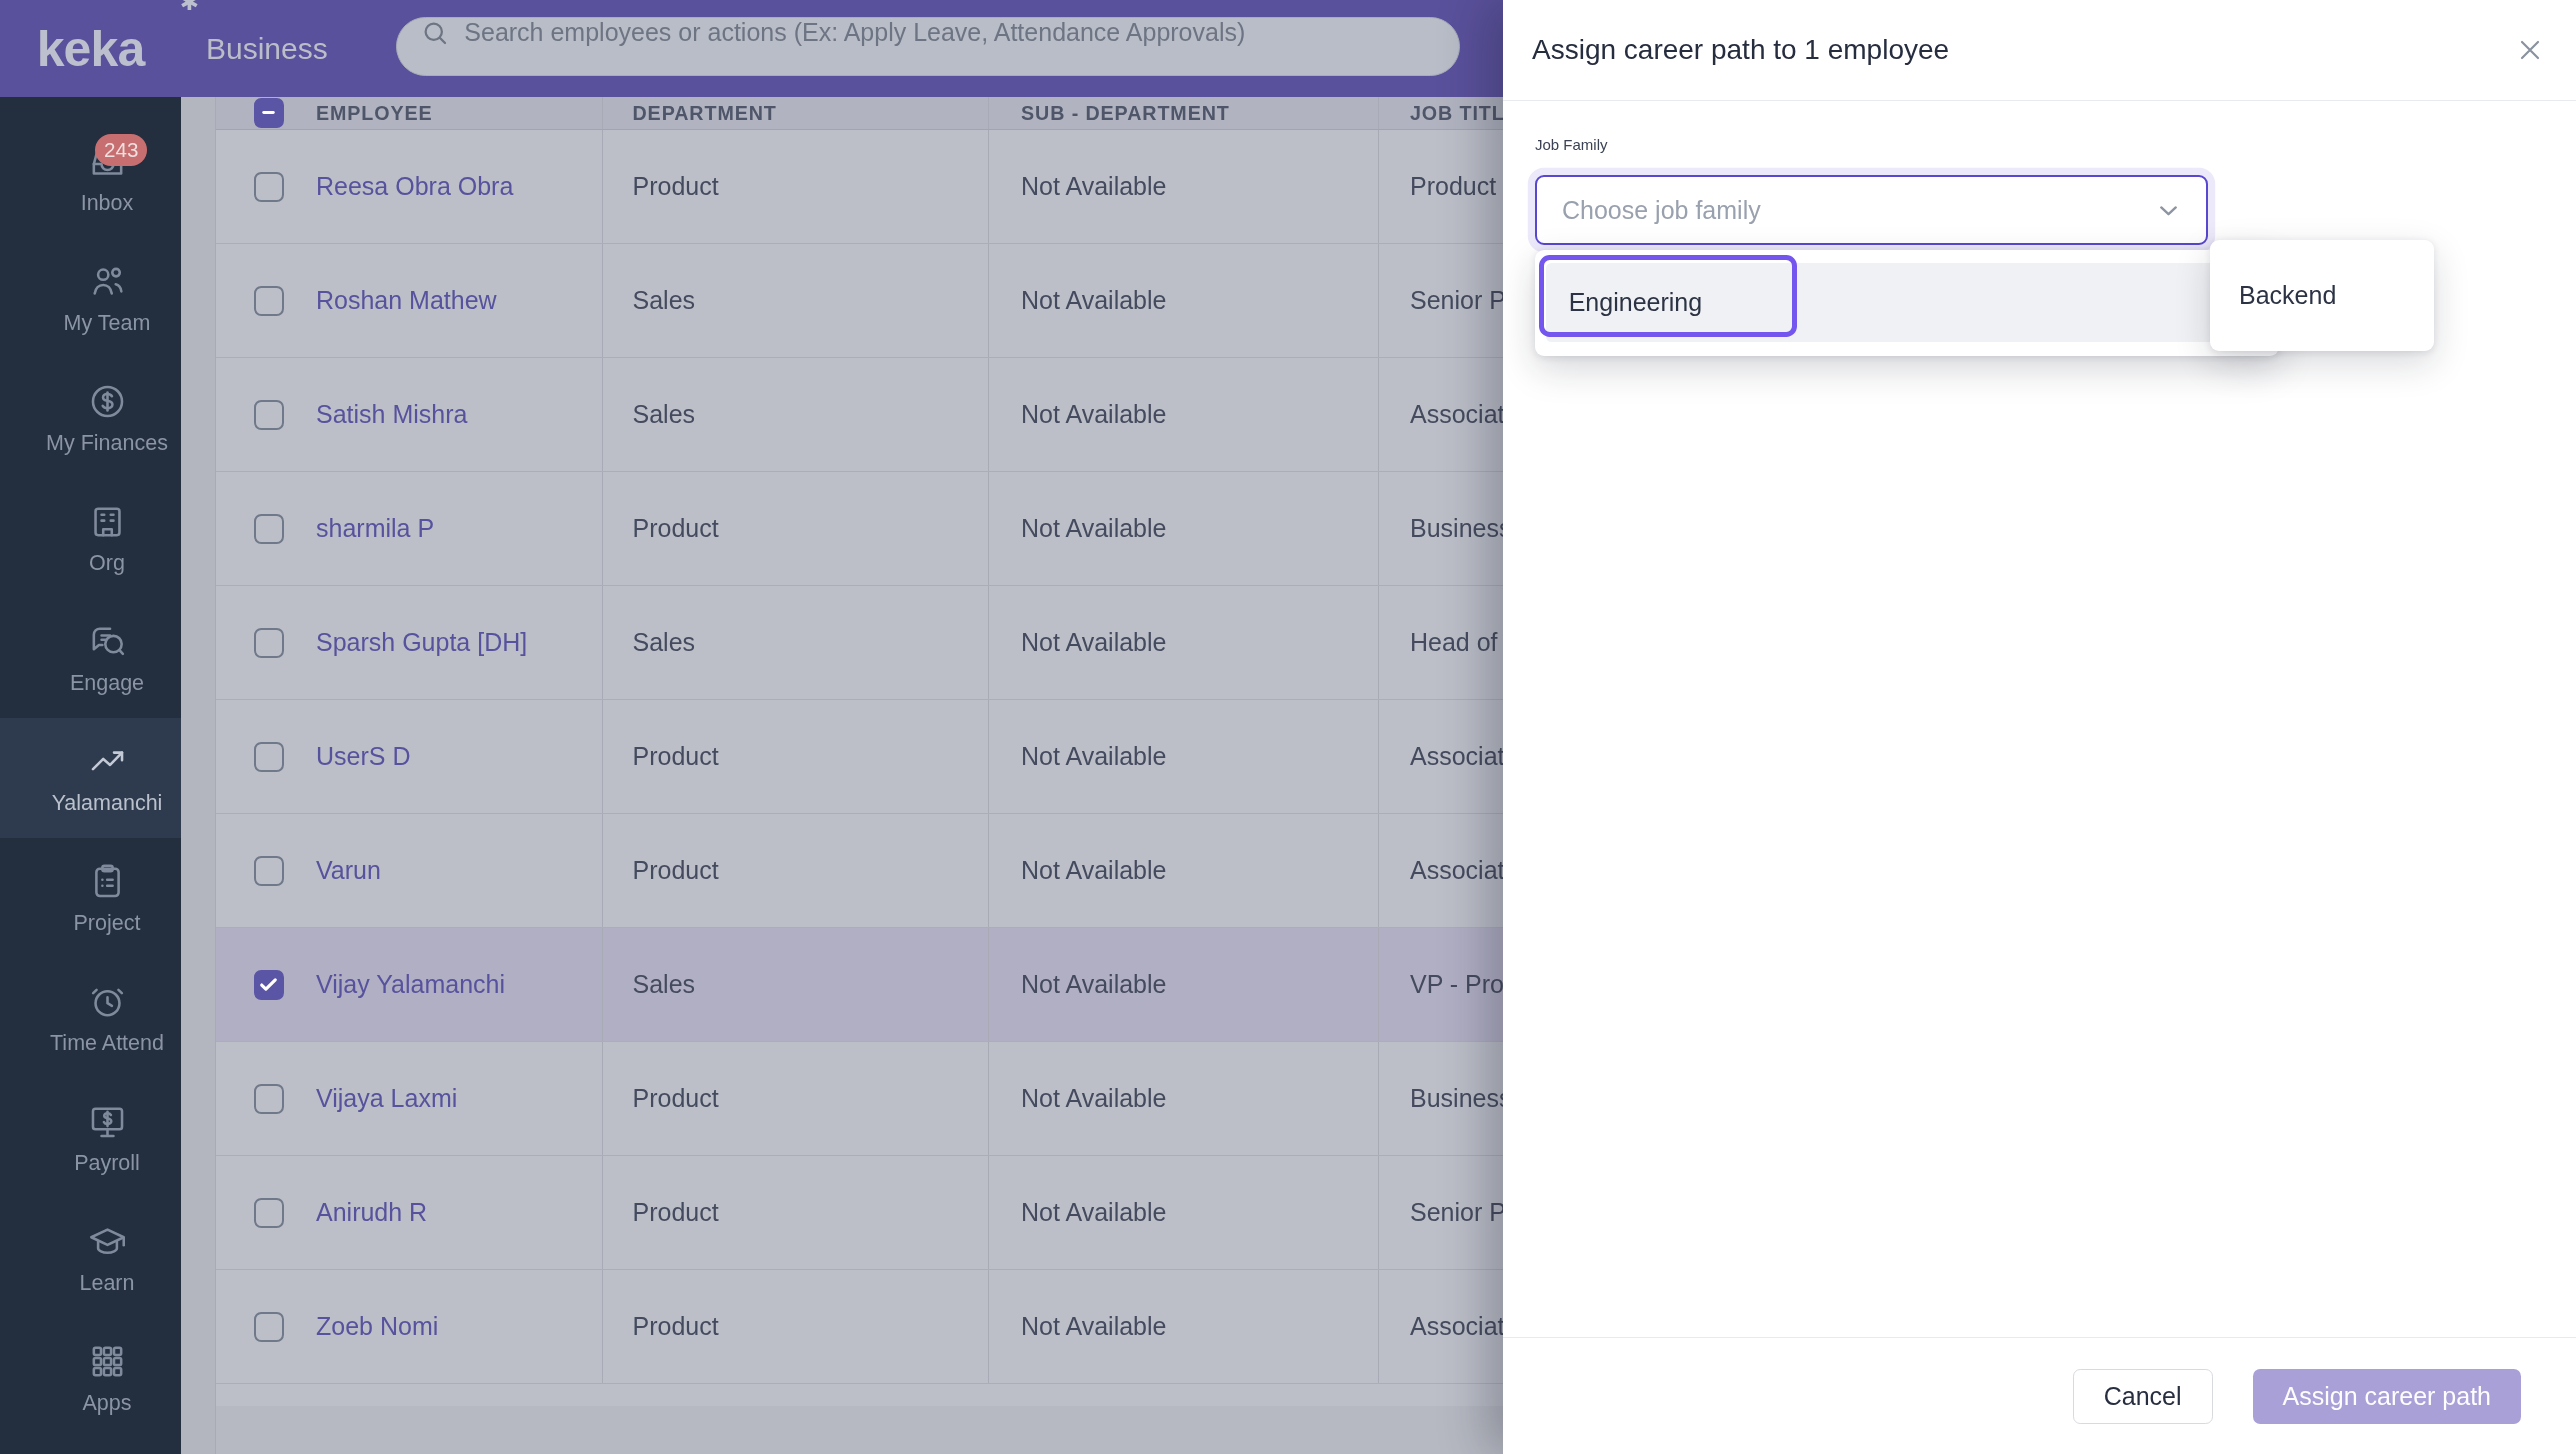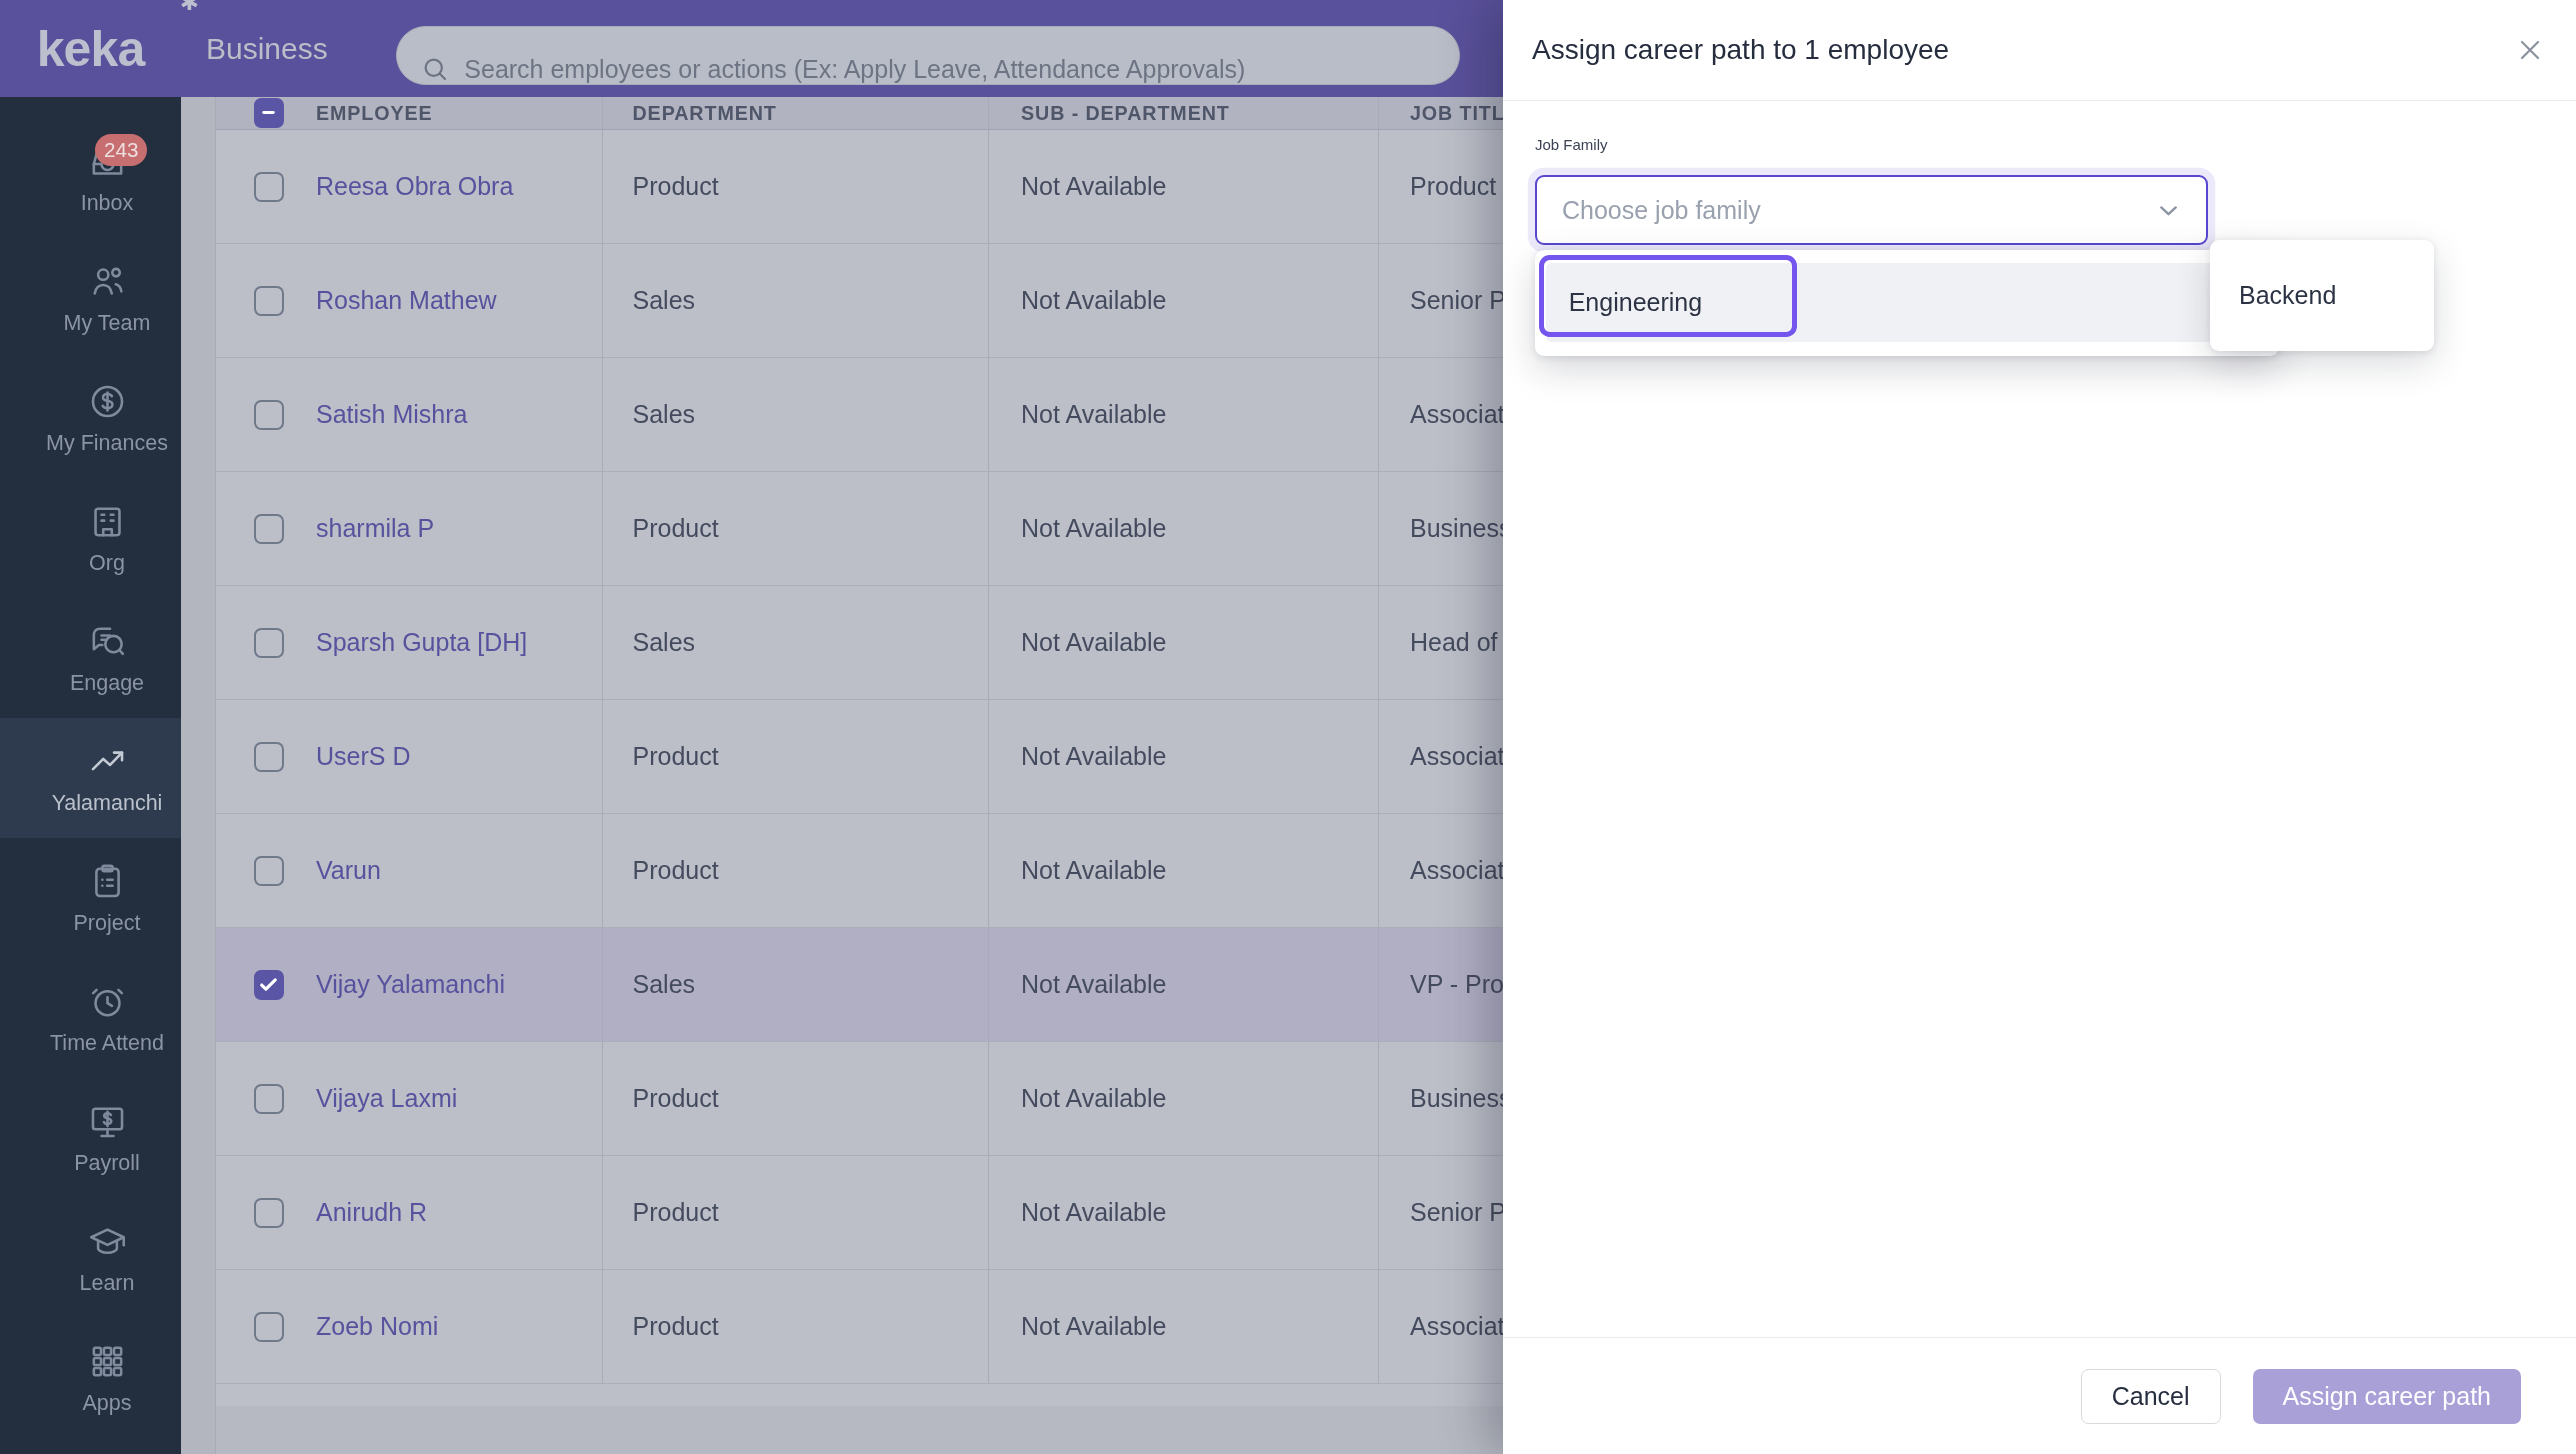--- a/index.html
+++ b/index.html
@@ -5,21 +5,21 @@
   * { margin:0; padding:0; box-sizing:border-box; }
   html,body { width:2576px; height:1454px; overflow:hidden; }
   body { font-family:"Liberation Sans", sans-serif; background:#b3b6bf; position:relative; }
 
   
   .topbar { position:absolute; left:0; top:0; width:1503px; height:97px; background:#5a519c; }
   .logo { position:absolute; left:0; top:0; width:181px; height:97px; display:flex; align-items:center; justify-content:center; }
   .logo-text { color:#bcbfcd; font-size:50px; font-weight:700; letter-spacing:-0.9px; position:relative; }
   .logo-star { position:absolute; right:-18px; top:-10.7px; font-size:23px; color:#bcbfcd; }
   .workspace { position:absolute; left:206px; top:0; height:97px; display:flex; align-items:center; color:#bbbec8; font-size:30px; }
-  .search-pill { position:absolute; left:396px; top:26px; width:1064px; height:59px; border-radius:29.5px; background:#b9bdc7; border:1.8px solid #a9adb9; display:flex; align-items:flex-end; padding-left:23px; gap:14.3px; }
+  .search-pill { position:absolute; left:396px; top:17px; width:1064px; height:59px; border-radius:29.5px; background:#b9bdc7; border:1.8px solid #a9adb9; display:flex; align-items:flex-start; padding-left:23px; gap:14.3px; }
   .search-pill svg { width:30px; height:30px; stroke:#6d7483; fill:none; stroke-width:1.8; stroke-linecap:round; }
   .search-ph { color:#6d7483; font-size:25px; }
 
   
   .sidebar { position:absolute; left:0; top:97px; width:214px; height:1358px; background:#232e3e; padding-top:21px; }
   .side-item { position:relative; height:120px; display:flex; flex-direction:column; align-items:center; justify-content:center; gap:9px; cursor:pointer; }
   .side-item.active { background:#2e3b4e; }
   .side-icon { width:41px; height:41px; display:block; }
   .side-icon svg { width:41px; height:41px; stroke:#7f8a9c; fill:none; stroke-width:1.5; stroke-linecap:round; stroke-linejoin:round; }
   .side-item.active .side-icon svg { stroke:#c3cad6; }
@@ -55,21 +55,21 @@
   .jf-label { position:absolute; left:32px; top:136px; font-size:15px; color:#3a4254; }
   .jf-select { position:absolute; left:32px; top:175px; width:673px; height:70px; background:#fff; border:2.7px solid #5847cf; border-radius:9px; box-shadow:0 0 0 7.2px rgba(101,82,220,0.13); display:flex; align-items:center; justify-content:space-between; padding:0 23px 0 25px; cursor:pointer; }
   .jf-ph { font-size:25px; color:#99a0ae; }
   .chev { width:29px; height:29px; stroke:#8d94a2; fill:none; stroke-width:2; stroke-linecap:round; stroke-linejoin:round; }
   .dropdown { position:absolute; left:32px; top:250px; width:744px; height:106px; background:#fff; border-radius:9px; box-shadow:0 12.5px 36px rgba(20,25,45,0.18), 0 1.8px 7.2px rgba(20,25,45,0.10); }
   .dd-item { position:absolute; left:10.7px; right:10.7px; top:12.5px; height:79px; background:#f0f1f4; border-radius:5.4px; display:flex; align-items:center; justify-content:space-between; padding:0 21.5px 0 23px; cursor:pointer; }
   .dd-item-label { font-size:25px; color:#2c3344; }
   .focus-ring { position:absolute; left:3.6px; top:5.4px; width:258px; height:82px; border:5.4px solid #7456ef; border-radius:10.7px; pointer-events:none; }
   .submenu { position:absolute; left:707px; top:240px; width:224px; height:111px; background:#fff; border-radius:9px; box-shadow:0 12.5px 36px rgba(20,25,45,0.16), 0 1.8px 7.2px rgba(20,25,45,0.10); display:flex; align-items:center; padding-left:29px; }
   .submenu-item { font-size:25px; color:#2c3344; cursor:pointer; }
-  .panel-footer { position:absolute; left:0; right:0; bottom:0; height:117px; border-top:1.8px solid #e9eaef; display:flex; align-items:center; justify-content:flex-end; gap:32px; padding-right:55px; background:#fff; }
+  .panel-footer { position:absolute; left:0; right:0; bottom:0; height:117px; border-top:1.8px solid #e9eaef; display:flex; align-items:center; justify-content:flex-end; gap:40px; padding-right:55px; background:#fff; }
   .btn { height:55px; border-radius:7.2px; font-size:25px; display:flex; align-items:center; padding:0 30px; cursor:pointer; }
   .btn-cancel { background:#fff; border:1.8px solid #d8dade; color:#272e40; }
   .btn-assign { background:#a9a0d8; color:#fdfdfe; border:none; }
 </style>
 </head>
 <body>
 
 <div class="topbar">
   <div class="logo">
     <span class="logo-text">keka</span>

